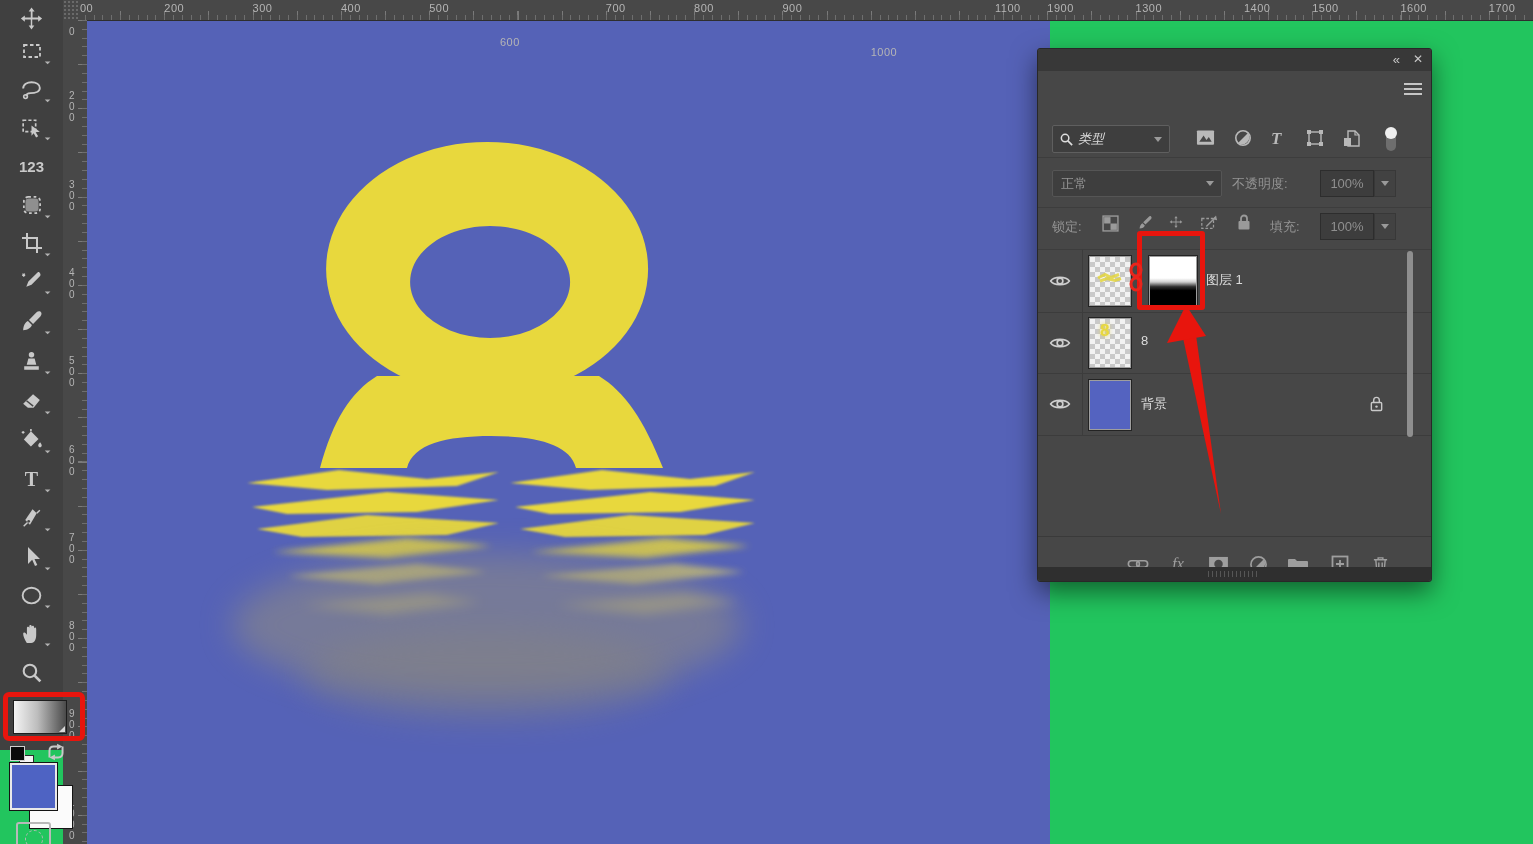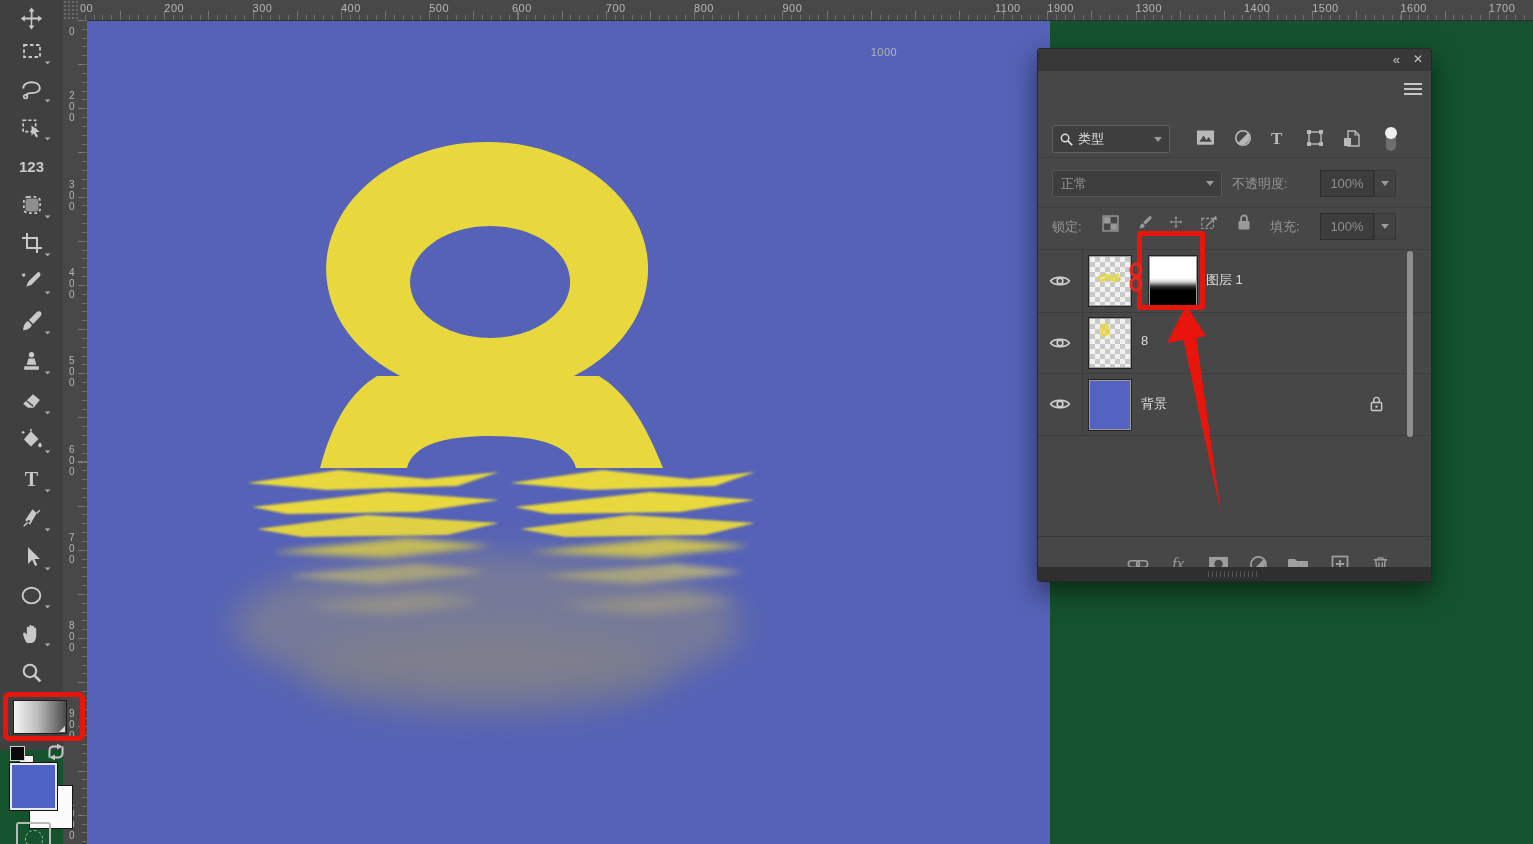--- a/index.html
+++ b/index.html
@@ -1,16 +1,16 @@
 <!DOCTYPE html>
 <html><head>
 <meta charset="utf-8">
 <style>
   html,body{margin:0;padding:0;background:#242424;}
-  .app{position:relative;width:1533px;height:844px;overflow:hidden;background:#14532d;
+  .app{position:relative;width:1533px;height:844px;overflow:hidden;background:#22c55e;
        font-family:"Liberation Sans","DejaVu Sans",sans-serif;-webkit-user-select:none;}
   
   .h-ruler{position:absolute;left:63px;top:0;width:1470px;height:20px;background:#484848;
     background-image:
       repeating-linear-gradient(90deg,#6e6e6e 0 1px,transparent 1px 8.83px),
       repeating-linear-gradient(90deg,#7a7a7a 0 1px,transparent 1px 44.15px);
     background-size:100% 5px,100% 9px;background-position:13px 100%,13px 100%;background-repeat:no-repeat,no-repeat;
     border-bottom:1px solid #2e2e2e;z-index:3;}
   .hlab{position:absolute;top:2px;font-size:11px;color:#b5b5b5;letter-spacing:0.5px;}
   .v-ruler{position:absolute;left:63px;top:20px;width:24px;height:824px;background:#484848;
@@ -130,21 +130,21 @@
       <ellipse cx="400" cy="655" rx="185" ry="46" fill="#8b8878" opacity=".35" filter="url(#b16)"></ellipse>
     </svg>
   </div>
 
   <div class="h-ruler">
       <span class="hlab" style="left: 17px;">00</span>
       <span class="hlab" style="left: 101.3px;">200</span>
       <span class="hlab" style="left: 189.6px;">300</span>
       <span class="hlab" style="left: 277.9px;">400</span>
       <span class="hlab" style="left: 366.2px;">500</span>
-      <span class="hlab" style="left: 449px;">600</span>
+      <span class="hlab" style="left: 437px; margin-top: 34px;">600</span>
       <span class="hlab" style="left: 542.8px;">700</span>
       <span class="hlab" style="left: 631.1px;">800</span>
       <span class="hlab" style="left: 719.4px;">900</span>
       <span class="hlab" style="left: 807.7px; margin-top: 44px;">1000</span>
       <span class="hlab" style="left: 896px; margin-left: 36px;">1100</span>
       <span class="hlab" style="left: 984.3px;">1900</span>
       <span class="hlab" style="left: 1072.6px;">1300</span>
       <span class="hlab" style="left: 1181px;">1400</span>
       <span class="hlab" style="left: 1249.2px;">1500</span>
       <span class="hlab" style="left: 1337.5px;">1600</span>
@@ -322,21 +322,21 @@
     <div class="p-titlebar">
       <span class="p-collapse">«</span>
       <span class="p-close">✕</span>
     </div>
     <div class="p-menu">
         <i></i>
         <i></i>
         <i></i>
       </div>
 
-    <div class="p-row" style="top:56px;height:52px;border-bottom:1px solid #3d3d3d;">
+    <div class="p-row" style="top:56px;height:52px;border-bottom:1px solid #3d3d3d;font-style:italic;">
       <div class="selectbox" style="left:14px;top:20px;width:116px;height:26px;">
         <svg width="15" height="15" viewBox="0 0 16 16" style="margin:0 4px 0 6px">
             <circle cx="6.5" cy="6.5" r="4" fill="none" stroke="#dedede" stroke-width="1.6"></circle>
             <path stroke="#dedede" stroke-width="1.8" d="M9.5,9.5 L14,14"></path>
           </svg>
         <span>类型</span>
         <span class="caret" style="margin-left:auto;margin-right:7px"></span>
       </div>
       <div class="ficon" style="left:158px;top:24px">
         <svg width="19" height="17" viewBox="0 0 20 17">

